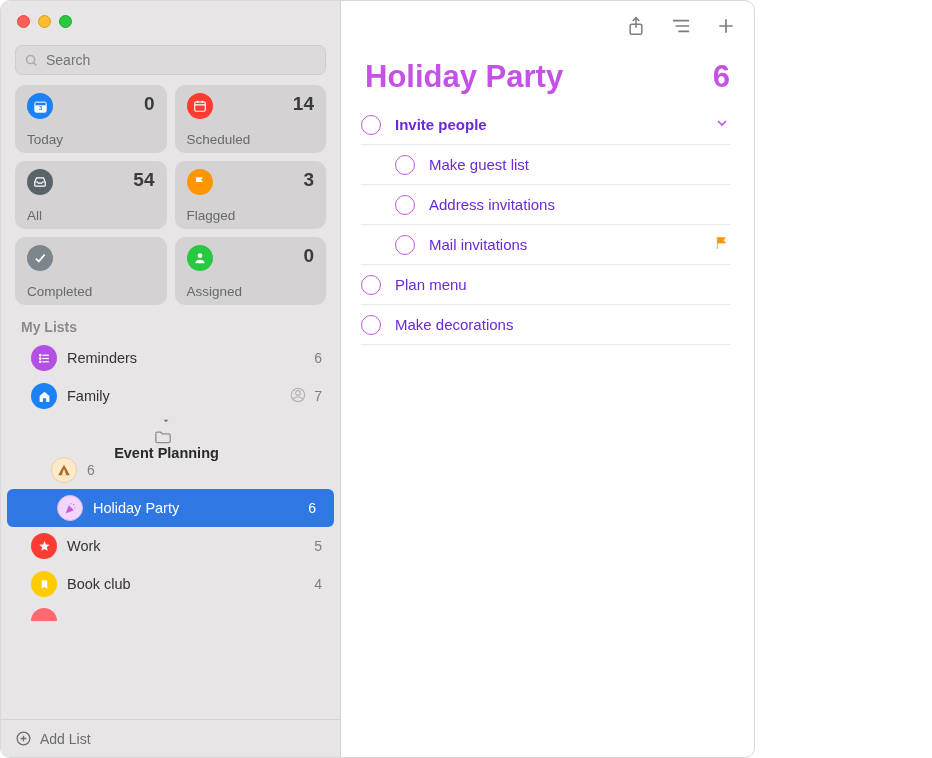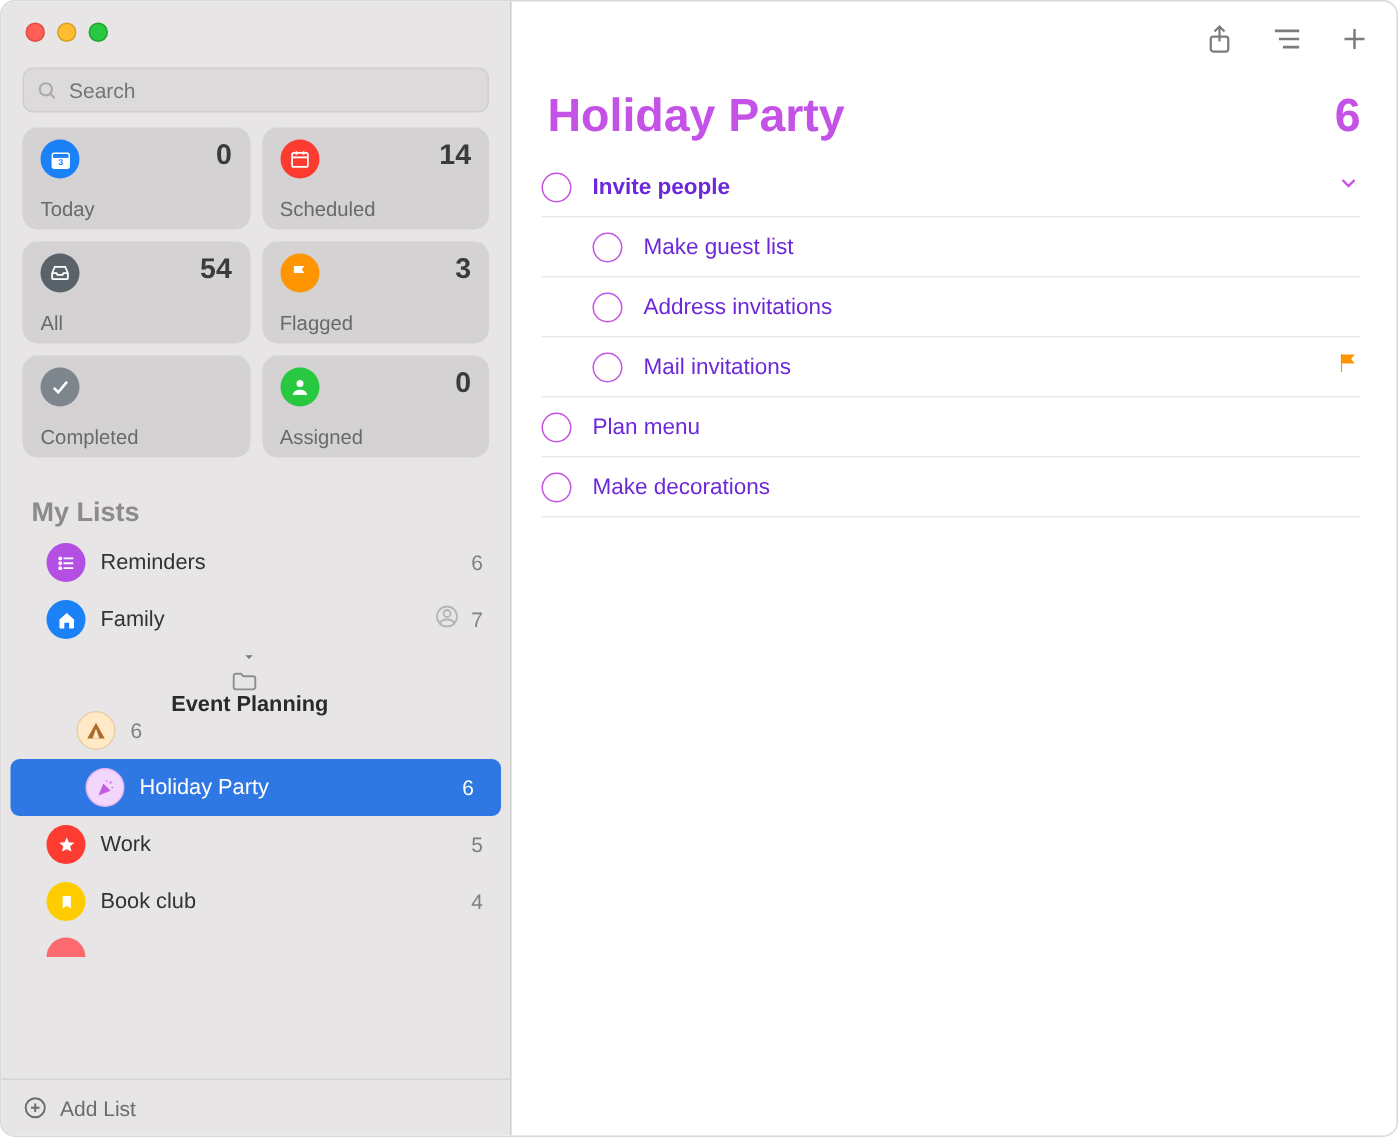--- a/index.html
+++ b/index.html
@@ -1,19 +1,19 @@
 <!DOCTYPE html>
 <html><head>
 <meta charset="utf-8">
 <style>
   * { box-sizing: border-box; }
   html, body { margin:0; padding:0; font-family: -apple-system, "Helvetica Neue", Helvetica, Arial, sans-serif; }
   body { background:#fff; }
   .window {
-    width:932px; height:758px;
+    width:755px; height:758px;
     border:1px solid #d8d8d8;
     border-radius:10px;
     overflow:hidden;
     display:flex;
     background:#fff;
     position:relative;
   }
   .sidebar {
     width:340px; height:100%;
     background:#e7e5e6;
@@ -44,21 +44,21 @@
     background:#d4d2d3; border-radius:10px;
     padding:8px 12px 6px 12px; height:68px;
     display:flex; flex-direction:column; justify-content:space-between;
     cursor:pointer;
   }
   .card-top{display:flex;justify-content:space-between;align-items:flex-start;}
   .card-icon{width:26px;height:26px;border-radius:50%;display:flex;align-items:center;justify-content:center;color:#fff;}
   .card-count{font-size:19px;font-weight:700;color:#3b3b3b;}
   .card-label{font-size:13.5px;color:#6a6a6a;font-weight:500;}
 
-  .section-title{font-size:18px;color:#8c8a8b;font-weight:600;padding:26px 20px 4px 20px;}
+  .section-title{font-size:14px;color:#8c8a8b;font-weight:600;padding:14px 20px 4px 20px;}
 
   .list-area{flex:1;overflow:hidden;}
   .list-row{
     display:flex;align-items:center;
     padding:5px 18px 5px 30px; height:38px;
     font-size:14.5px;color:#333;
     cursor:pointer;
   }
   .list-row .lname{flex:1;}
   .list-row .lcount{color:#808080;font-size:14px;}

